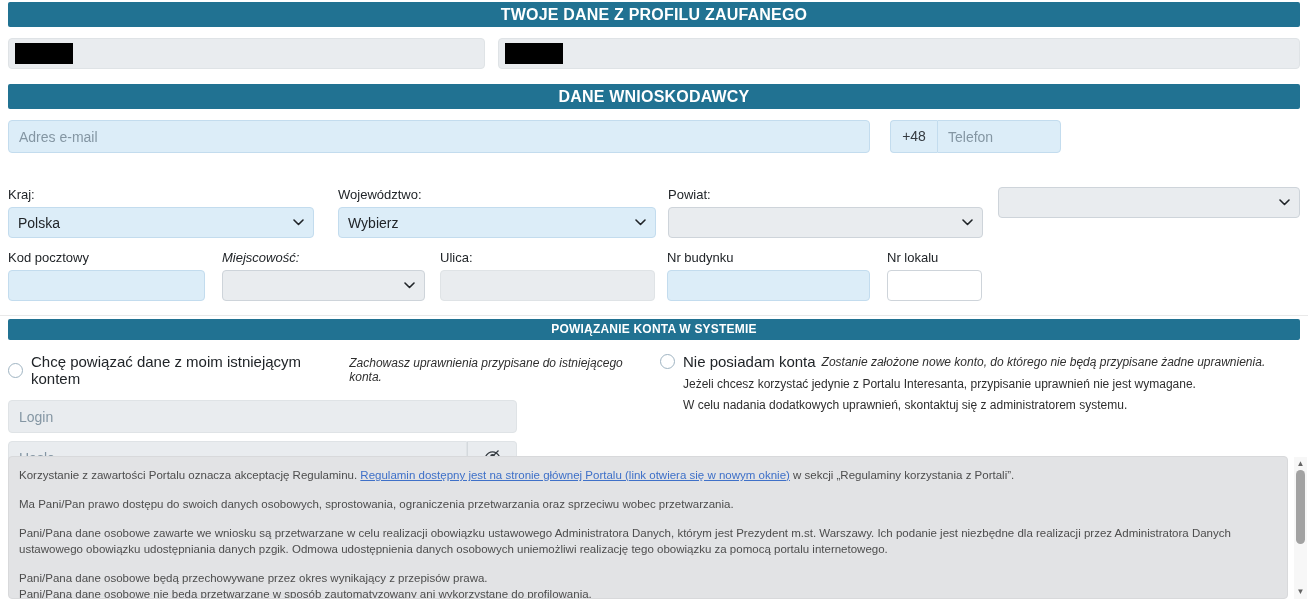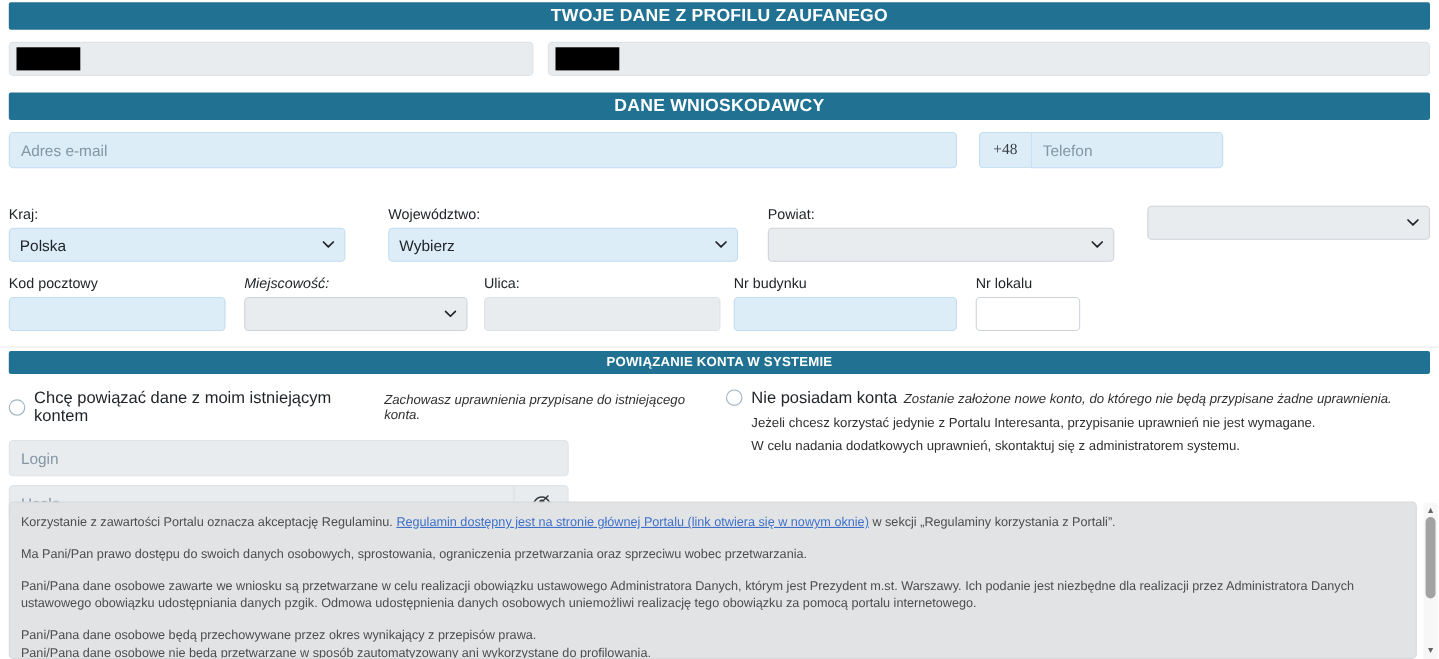--- a/index.html
+++ b/index.html
@@ -47,26 +47,26 @@
   .lightblue { background: #dcedf8; border: 1px solid #c3dcee; }
   .grayfield { background: #e9ecef; border: 1px solid #dfe3e6; }
   .whitefield { background: #fff; border: 1px solid #ced4da; }
 
   .contact-row { display: flex; margin: 11px 8px 0; }
   .email-input { width: 862px; height: 33px; }
   .phone-group { display: flex; margin-left: 20px; }
   .prefix {
     width: 47px; height: 33px; line-height: 31px; text-align: center;
     background: #dcedf8; border: 1px solid #c3dcee; border-right: 0;
-    border-radius: 4px 0 0 4px; color: #343a40; font-size: 14px; font-family: Liberation Serif, serif;
-  }
-  .phone-input { width: 175px; height: 33px; border-radius: 0 4px 4px 0; }
-
-  
-  .addr-row1 { display: flex; margin: 34px 8px 0; gap: 15px; }
+    border-radius: 4px 0 0 4px; color: #343a40; font-size: 14px;
+  }
+  .phone-input { width: 124px; height: 33px; border-radius: 0 4px 4px 0; }
+
+  
+  .addr-row1 { display: flex; margin: 34px 8px 0; }
   .addr-row2 { display: flex; margin: 12px 8px 0; }
   .field-label { font-size: 13px; color: #212529; margin-bottom: 5px; }
   .sel {
     height: 31px; display: flex; align-items: center;
     padding: 14px 9px; border-radius: 4px; font-size: 14px; cursor: default;
   }
   .sel .chev { margin-left: auto; display: flex; }
   .sel-lightblue { background: #dcedf8; border: 1px solid #c3dcee; }
   .sel-disabled { background: #e9ecef; border: 1px solid #ced4da; }
   .ti { height: 31px; display: block; }

